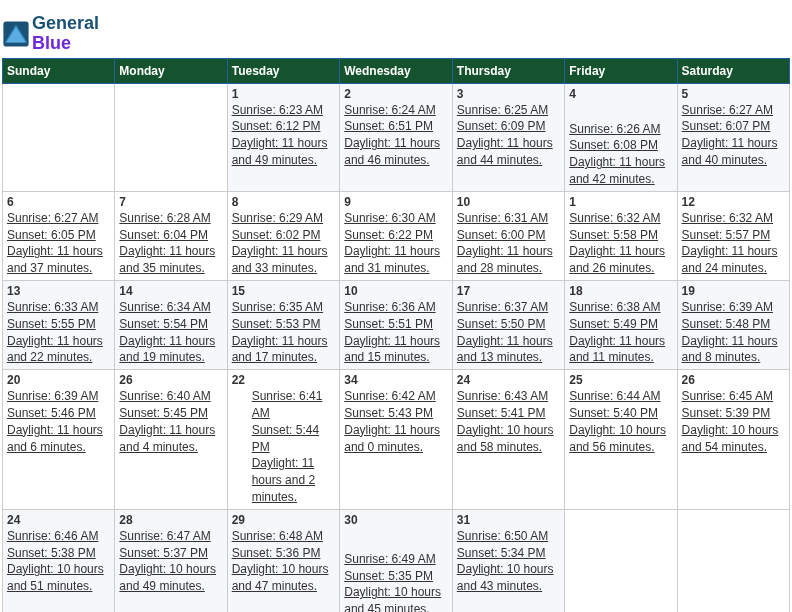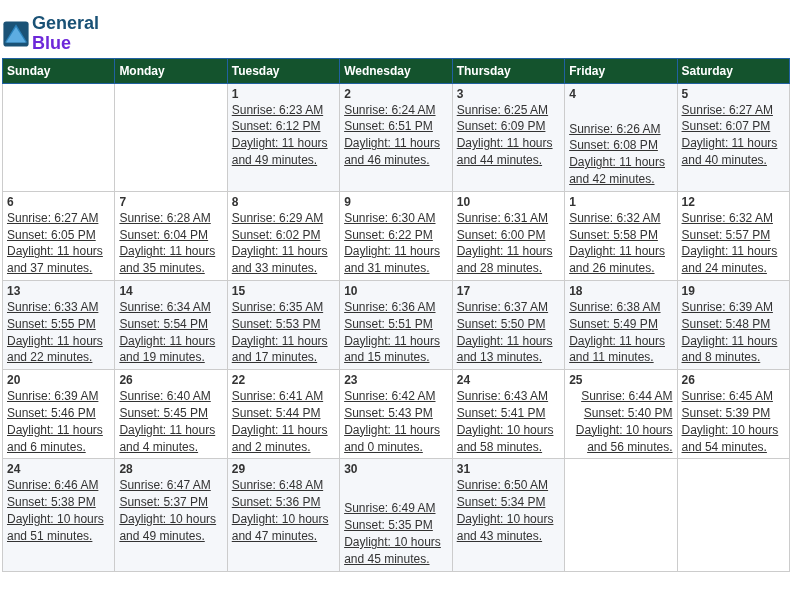--- a/index.html
+++ b/index.html
@@ -255,39 +255,39 @@
 Daylight: 11 hours and 6 minutes.</div>
           </td>
           <td>
             <span class="day-num">26</span>
             <div class="day-info" style="white-space: pre-line;">Sunrise: 6:40 AM
 Sunset: 5:45 PM
 Daylight: 11 hours and 4 minutes.</div>
           </td>
           <td>
             <span class="day-num">22</span>
-            <div class="day-info" style="white-space: pre-line;">Sunrise: 6:41 AM
+            <div class="day-info" style="white-space: pre-line; margin-left: 20px;">Sunrise: 6:41 AM
 Sunset: 5:44 PM
 Daylight: 11 hours and 2 minutes.</div>
           </td>
           <td>
-            <span class="day-num">23</span>
+            <span class="day-num">34</span>
             <div class="day-info" style="white-space: pre-line;">Sunrise: 6:42 AM
 Sunset: 5:43 PM
 Daylight: 11 hours and 0 minutes.</div>
           </td>
           <td>
             <span class="day-num">24</span>
             <div class="day-info" style="white-space: pre-line;">Sunrise: 6:43 AM
 Sunset: 5:41 PM
 Daylight: 10 hours and 58 minutes.</div>
           </td>
           <td>
             <span class="day-num">25</span>
-            <div class="day-info" style="white-space: pre-line; text-align: right;">Sunrise: 6:44 AM
+            <div class="day-info" style="white-space: pre-line;">Sunrise: 6:44 AM
 Sunset: 5:40 PM
 Daylight: 10 hours and 56 minutes.</div>
           </td>
           <td>
             <span class="day-num">26</span>
             <div class="day-info" style="white-space: pre-line;">Sunrise: 6:45 AM
 Sunset: 5:39 PM
 Daylight: 10 hours and 54 minutes.</div>
           </td>
         </tr>

